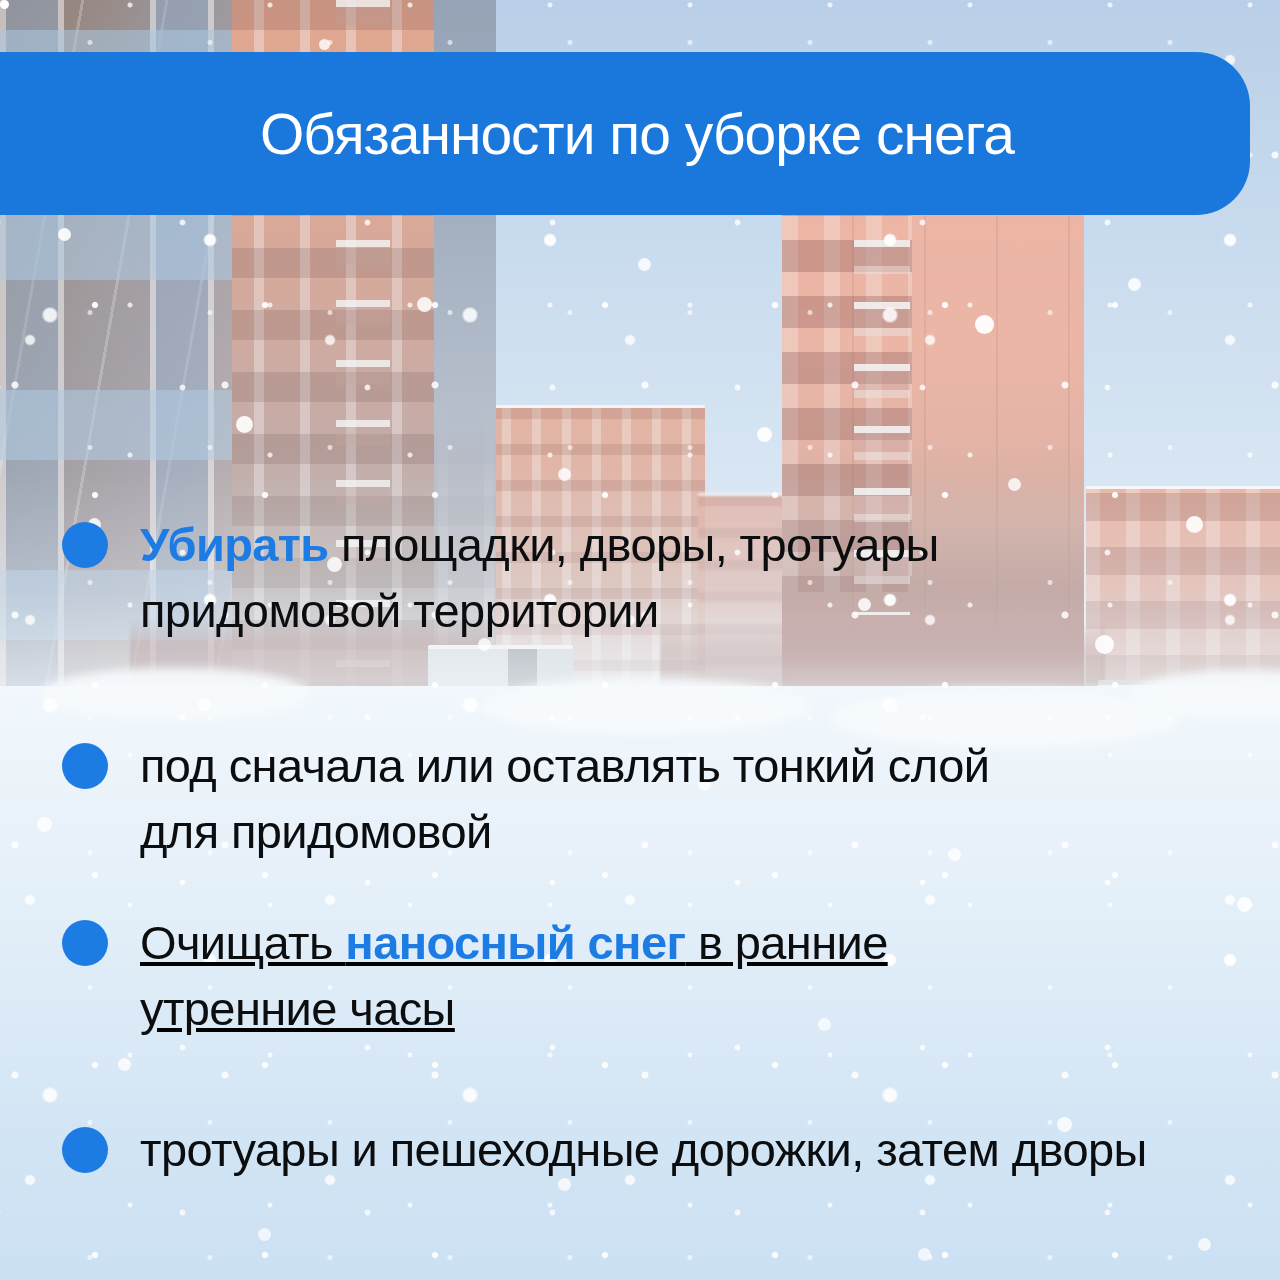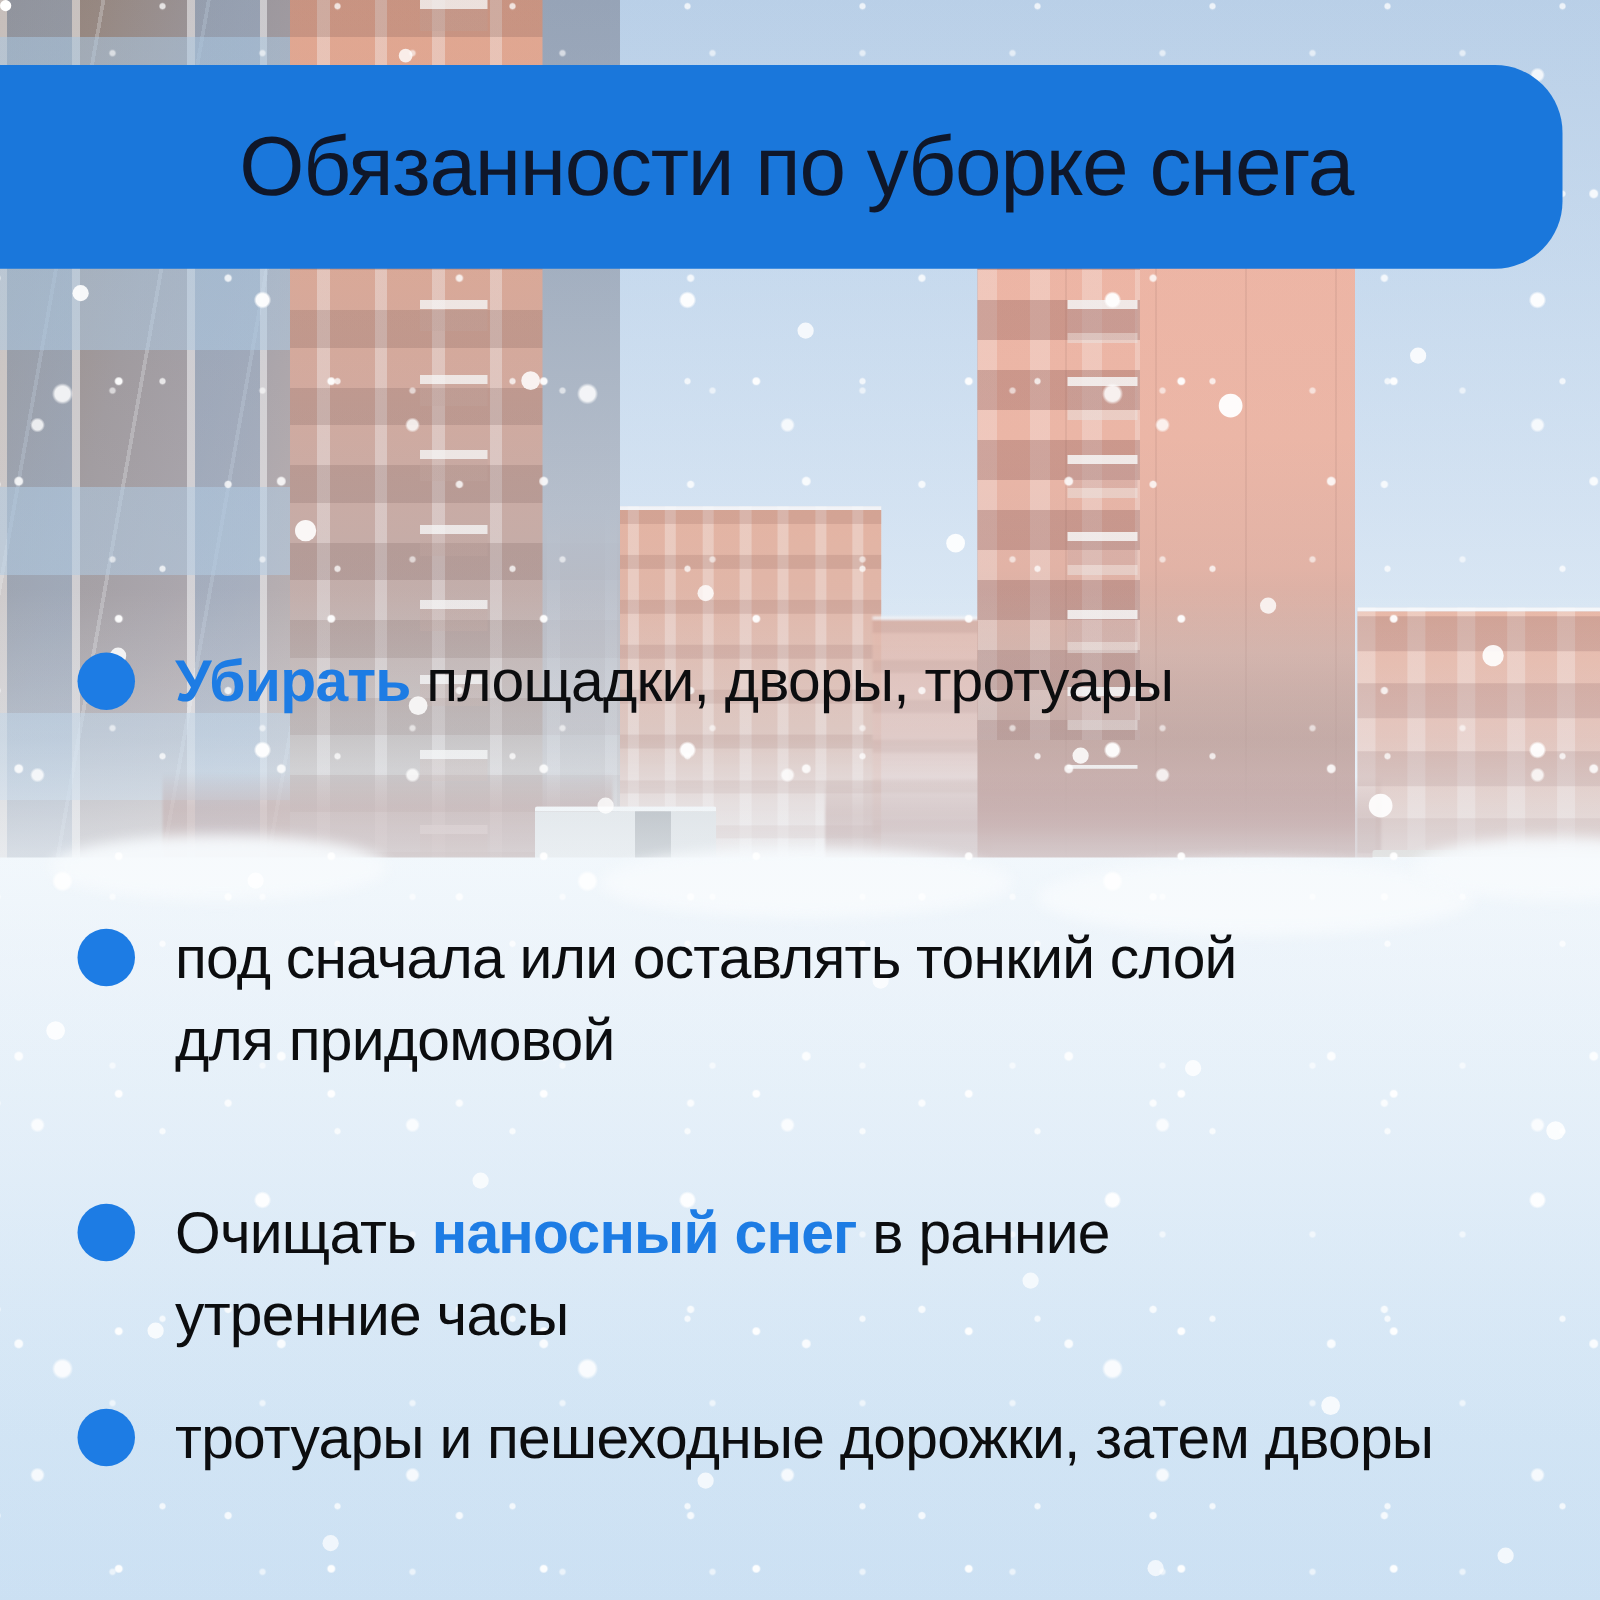--- a/index.html
+++ b/index.html
@@ -124,25 +124,25 @@
       700px 780px 0 2px rgba(255,255,255,.75), 950px 850px 0 2px rgba(255,255,255,.8),
       1240px 900px 0 3px rgba(255,255,255,.85), 380px 940px 0 2px rgba(255,255,255,.75),
       120px 1060px 0 2px rgba(255,255,255,.8), 820px 1020px 0 2px rgba(255,255,255,.7),
       1060px 1120px 0 3px rgba(255,255,255,.8), 560px 1180px 0 2px rgba(255,255,255,.75),
       260px 1230px 0 2px rgba(255,255,255,.7), 1200px 1240px 0 2px rgba(255,255,255,.75),
       920px 1250px 0 2px rgba(255,255,255,.7);}
   
   .banner{position:absolute;left:-64px;top:52px;width:1314px;height:163px;z-index:10;
     background:var(--banner-blue);border-radius:54px;
     display:flex;align-items:center;justify-content:center;padding-left:88px;box-sizing:border-box;}
-  .title{color:#0f172a;font-size:67px;font-weight:400;letter-spacing:-1px;white-space:nowrap;}
+  .title{color:#ffffff;font-size:57px;font-weight:400;letter-spacing:-1px;white-space:nowrap;}
   
   .duties{position:absolute;inset:0;z-index:11;margin:0;padding:0;list-style:none;}
   .duty{position:absolute;left:62px;right:10px;}
-  .duty.d1{top:512px;} .duty.d2{top:733px;} .duty.d3{top:953px;} .duty.d4{top:1117px;}
+  .duty.d1{top:512px;} .duty.d2{top:733px;} .duty.d3{top:910px;text-decoration:underline;} .duty.d4{top:1117px;}
   .dot{position:absolute;left:0;top:10px;width:46px;height:46px;border-radius:50%;
     background:var(--accent-blue);}
   .duty-text{margin:0 0 0 78px;font-size:47px;line-height:66px;letter-spacing:-.6px;
     color:var(--text-black);}
   .line{white-space:pre-wrap;}
   .accent{color:var(--accent-blue);font-weight:700;}
 </style>
 </head>
 <body>
 
@@ -190,20 +190,21 @@
   <div class="banner">
     <h1 class="title">Обязанности по уборке снега</h1>
   </div>
 
   <ul class="duties">
 
     <li class="duty d1">
       <span class="dot"></span>
       <div class="duty-text">
         <div class="line"><span class="accent">Убирать </span><span>площадки, дворы, тротуары</span></div>
+        <div class="line"><span>придомовой территории</span></div>
       </div>
     </li>
 
     <li class="duty d2">
       <span class="dot"></span>
       <div class="duty-text">
         <div class="line"><span>под сначала или оставлять тонкий слой</span></div>
         <div class="line"><span>для придомовой</span></div>
       </div>
     </li>

